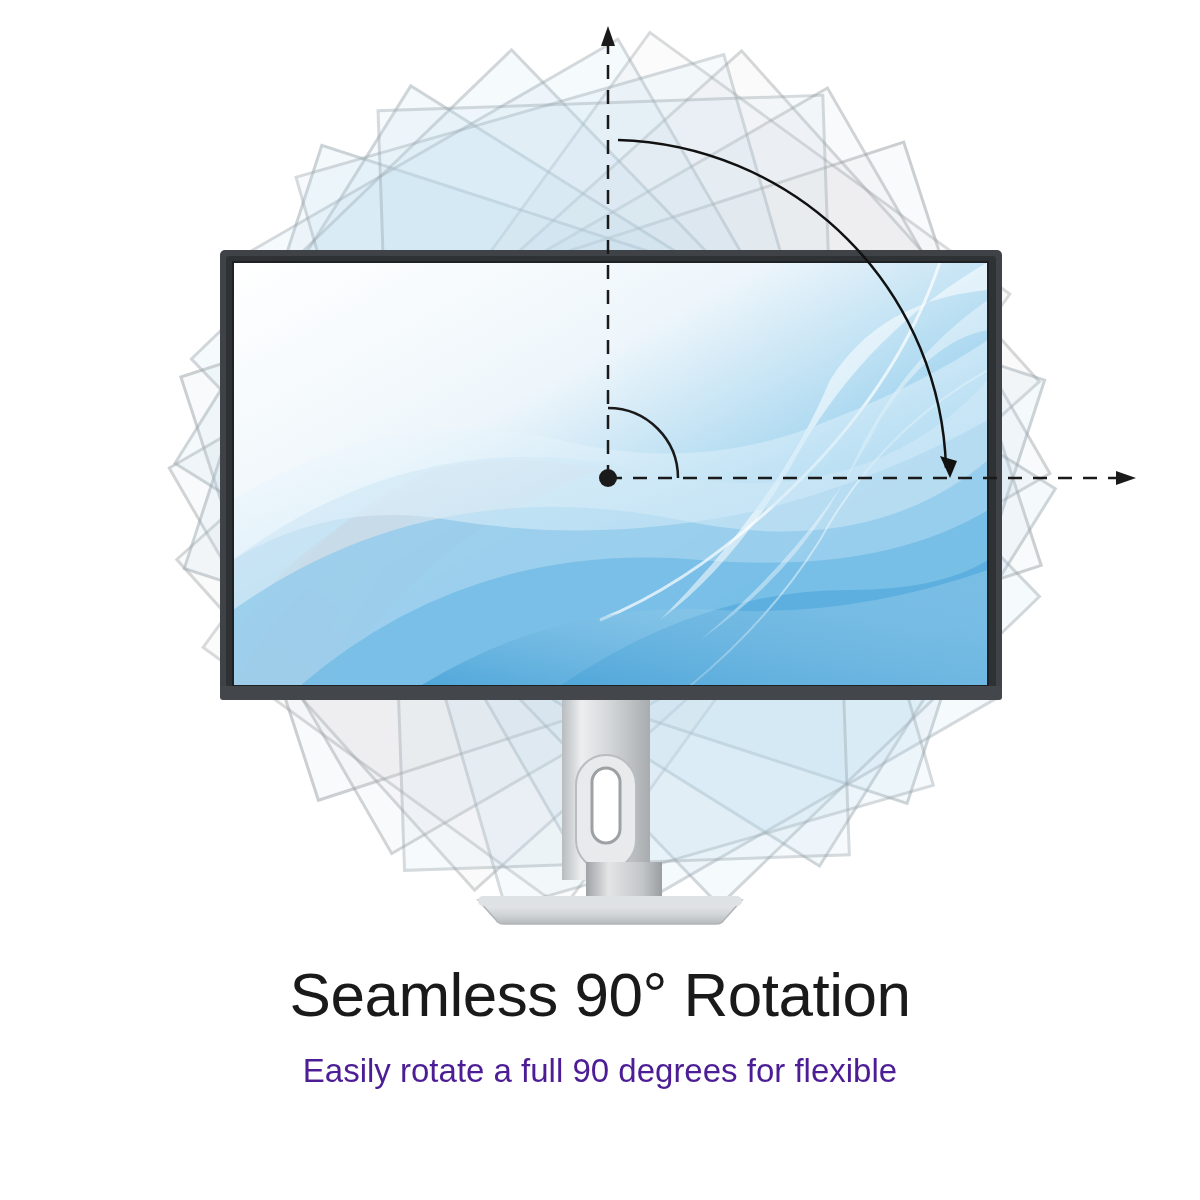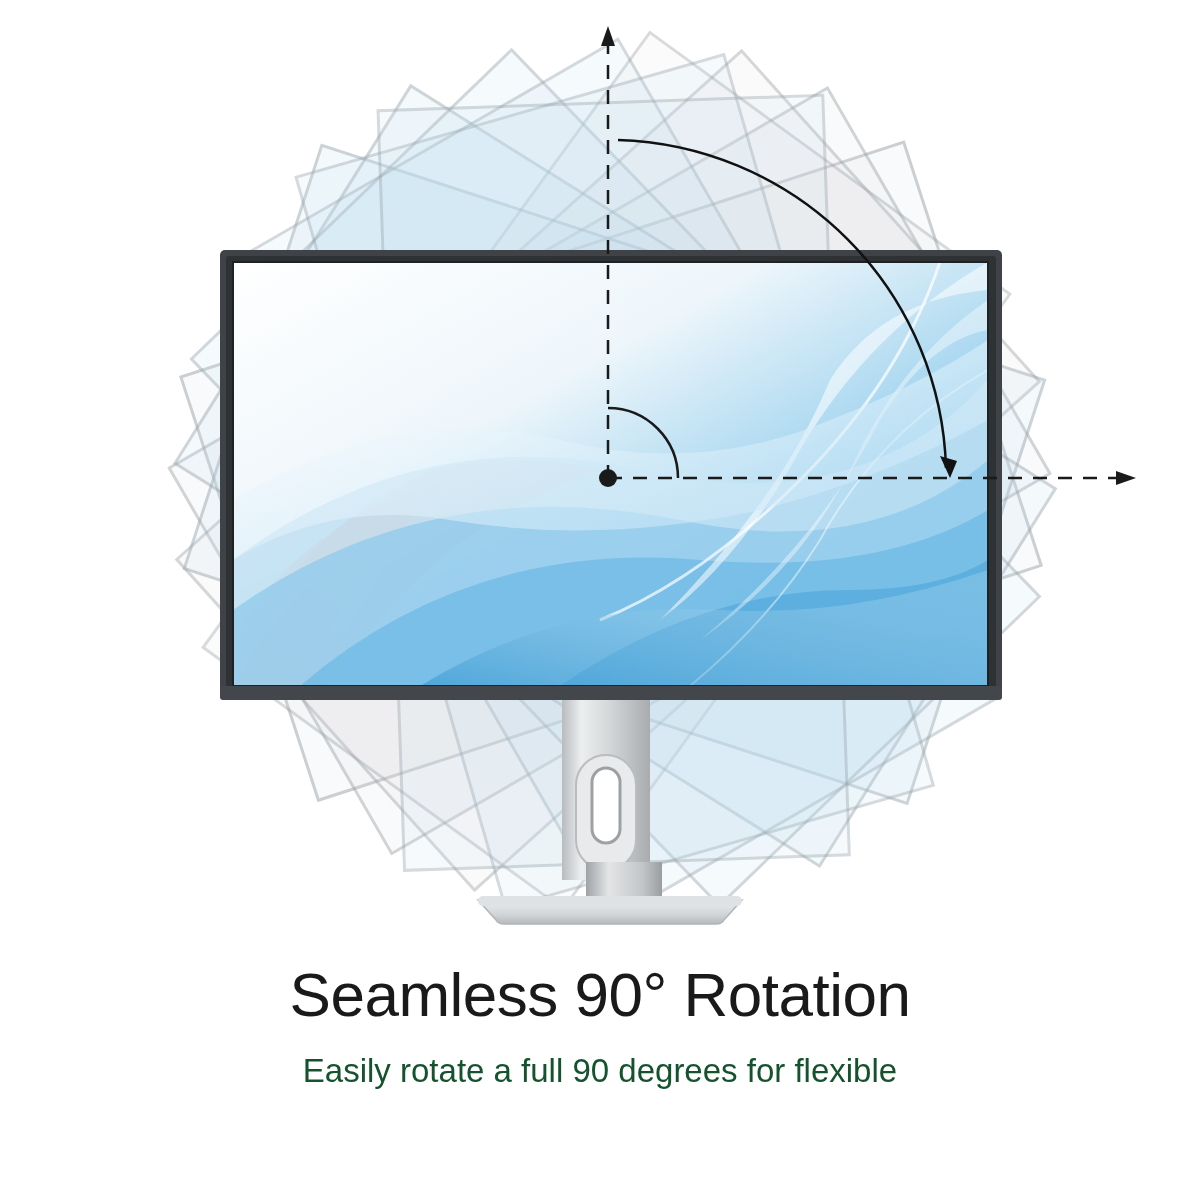--- a/index.html
+++ b/index.html
@@ -39,21 +39,21 @@
     font-weight: 400;
     color: #1a1a1a;
     letter-spacing: -0.5px;
     line-height: 1.05;
     margin: 0;
     padding-top: 12px;
   }
   .subline {
     font-size: 33px;
     font-weight: 400;
-    color: #14532d;
+    color: #4c1d95;
     line-height: 1.45;
     margin: 0;
     padding-top: 20px;
   }
   .subline span {
     display: block;
   }
 </style>
 </head>
 <body>

